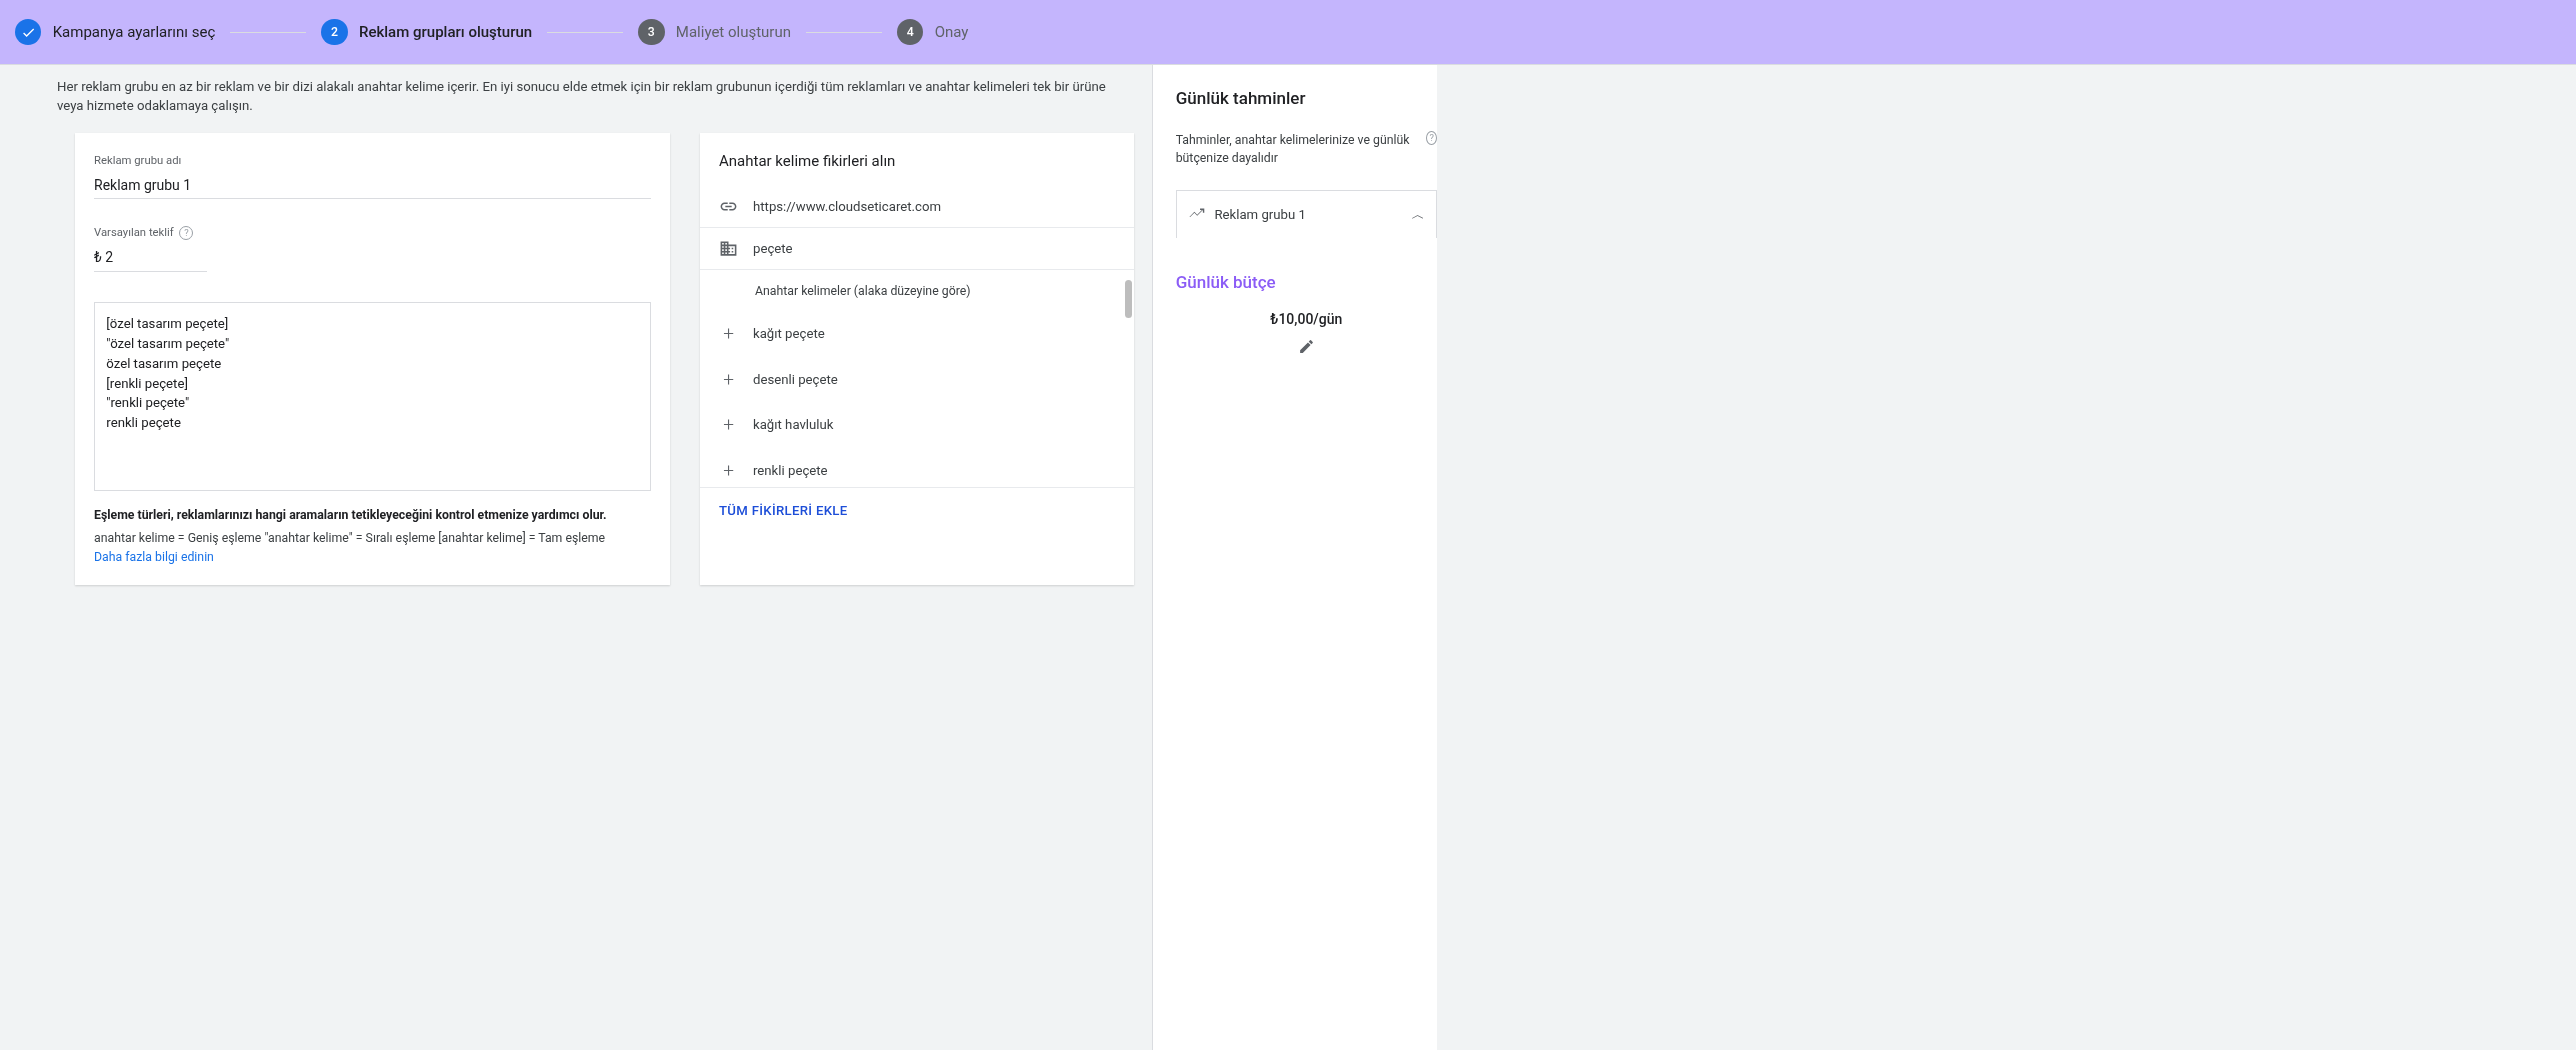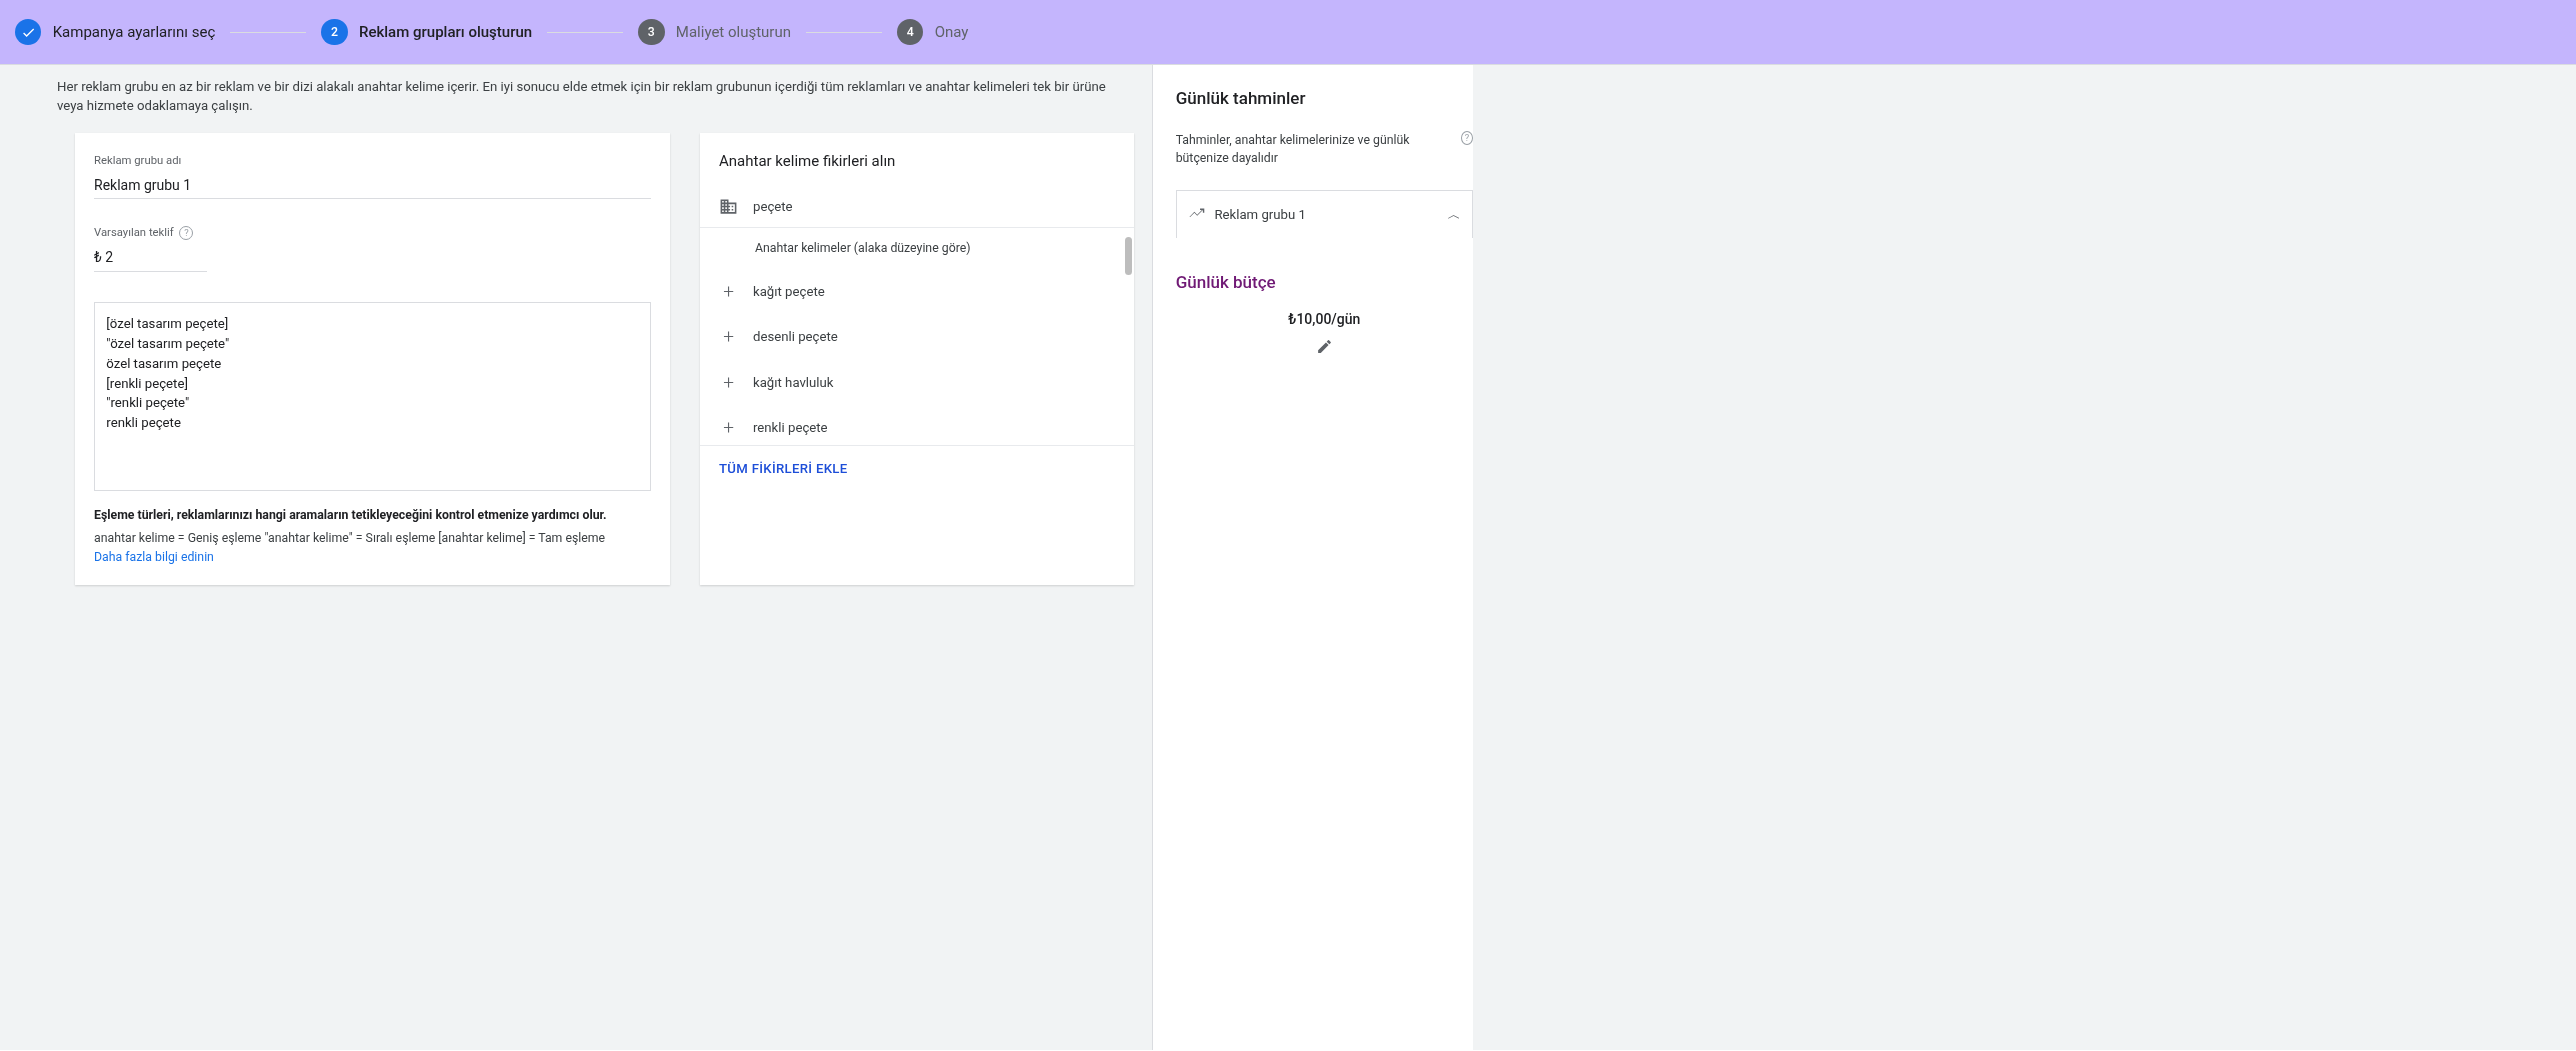--- a/index.html
+++ b/index.html
@@ -13,21 +13,21 @@
   .step-circle.active { background: #1a73e8; }
   .step-circle.pending { background: #5f6368; }
   .step-label { font-size: 15px; color: #5f6368; }
   .step-label.active { color: #202124; font-weight: 500; }
   .step-label.done { color: #202124; }
   .step-line { flex: 0 0 auto; width: 76px; height: 0.9px; background: #dadce0; margin: 0 15px; }
   
   
   .main { display: flex; background: #f1f3f4; min-height: calc(100vh - 66px); padding: 0; }
   .center-col { flex: 1; padding: 0 0 0 57px; max-width: 1152px; }
-  .right-col { width: 321px; padding: 22.7px 0 0 22.7px; background: #fff; border-left: 0.9px solid #dadce0; }
+  .right-col { width: 285px; padding: 22.7px 0 0 22.7px; background: #fff; border-left: 0.9px solid #dadce0; }
   
   .intro-text { font-size: 13.2px; color: #3c4043; margin: 11.3px 0 17px 0; line-height: 1.5; max-width: 1076px; }
   
   .cards-row { display: flex; gap: 30px; padding-left: 18px; }
   .card { background: #fff; border-radius: 0; box-shadow: 0 0.9px 1.9px rgba(0,0,0,0.15); }
   .card-left { flex: 0 0 595px; padding: 21px 19px; }
   .card-right { flex: 0 0 434px; padding: 0; display: flex; flex-direction: column; }
   
   .field-label { font-size: 11.3px; color: #5f6368; margin-bottom: 9.4px; display: flex; align-items: center; gap: 5.7px; }
   .field-value { font-size: 14px; color: #202124; border-bottom: 0.9px solid #dadce0; padding-bottom: 5.7px; margin-bottom: 26.4px; }
@@ -55,21 +55,21 @@
   
   .est-title { font-size: 17px; color: #202124; font-weight: 500; margin-bottom: 22.7px; }
   .est-desc { font-size: 12.3px; color: #3c4043; line-height: 1.5; margin-bottom: 22.7px; display: flex; align-items: flex-start; gap: 3.8px; }
   .est-group-header { display: flex; align-items: center; justify-content: space-between; padding: 13.2px 11.3px; border: 0.9px solid #dadce0; border-bottom: none; cursor: pointer; }
   .est-group-header-inner { display: flex; align-items: center; gap: 9.4px; }
   .est-body { border: 0.9px solid #dadce0; border-top: none; padding: 15px 11.3px; }
   .est-metrics { display: flex; gap: 38px; margin-bottom: 17px; }
   .est-metric-label { font-size: 11.3px; color: #3c4043; border-bottom: 0.9px dashed #80868b; display: inline-block; margin-bottom: 5.7px; }
   .est-metric-value { font-size: 13.2px; color: #202124; font-weight: 500; }
   
-  .budget-title { font-size: 17px; color: #701a75; font-weight: 500; margin: 34px 0 19px 0; }
+  .budget-title { font-size: 17px; color: #8b5cf6; font-weight: 500; margin: 34px 0 19px 0; }
   .budget-row { display: flex; align-items: center; gap: 11.3px; flex-direction: column; }
   .budget-value { font-size: 14px; font-weight: 500; color: #202124; }
   .pencil { color: #5f6368; cursor: pointer; }
   
   .help-circle { display: inline-flex; width: 14px; height: 14px; border: 0.9px solid #9aa0a6; border-radius: 50%; align-items: center; justify-content: center; font-size: 9.4px; color: #9aa0a6; }
   .check-svg { fill: #fff; width: 15px; height: 15px; }
   .chevron { font-size: 13.2px; color: #5f6368; }
 </style>
 </head>
 <body>
@@ -124,20 +124,28 @@
 renkli peçete</div>
 
         <div class="match-help-bold">Eşleme türleri, reklamlarınızı hangi aramaların tetikleyeceğini kontrol etmenize yardımcı olur.</div>
         <div class="match-help-text">anahtar kelime = Geniş eşleme   "anahtar kelime" = Sıralı eşleme   [anahtar kelime] = Tam eşleme</div>
         <a href="#" class="learn-more">Daha fazla bilgi edinin</a>
       </div>
 
       <div class="card card-right">
         <div class="ideas-title">Anahtar kelime fikirleri alın</div>
 
+        <div class="idea-row">
+          <span class="idea-icon">
+            <svg width="19" height="19" viewBox="0 0 24 24">
+                <path d="M3.9 12c0-1.7 1.4-3.1 3.1-3.1h4V7H7c-2.8 0-5 2.2-5 5s2.2 5 5 5h4v-1.9H7c-1.7 0-3.1-1.4-3.1-3.1zM8 13h8v-2H8v2zm9-6h-4v1.9h4c1.7 0 3.1 1.4 3.1 3.1s-1.4 3.1-3.1 3.1h-4V17h4c2.8 0 5-2.2 5-5s-2.2-5-5-5z"></path>
+              </svg>
+          </span>
+          <span class="idea-text">https://www.cloudseticaret.com</span>
+        </div>
 
         <div class="idea-row">
           <span class="idea-icon">
             <svg width="19" height="19" viewBox="0 0 24 24">
                 <path d="M12 7V3H2v18h20V7H12zM6 19H4v-2h2v2zm0-4H4v-2h2v2zm0-4H4V9h2v2zm0-4H4V5h2v2zm4 12H8v-2h2v2zm0-4H8v-2h2v2zm0-4H8V9h2v2zm0-4H8V5h2v2zm10 12h-8v-2h2v-2h-2v-2h2v-2h-2V9h8v10zm-2-8h-2v2h2v-2zm0 4h-2v2h2v-2z"></path>
               </svg>
           </span>
           <span class="idea-text">peçete</span>
         </div>
 

